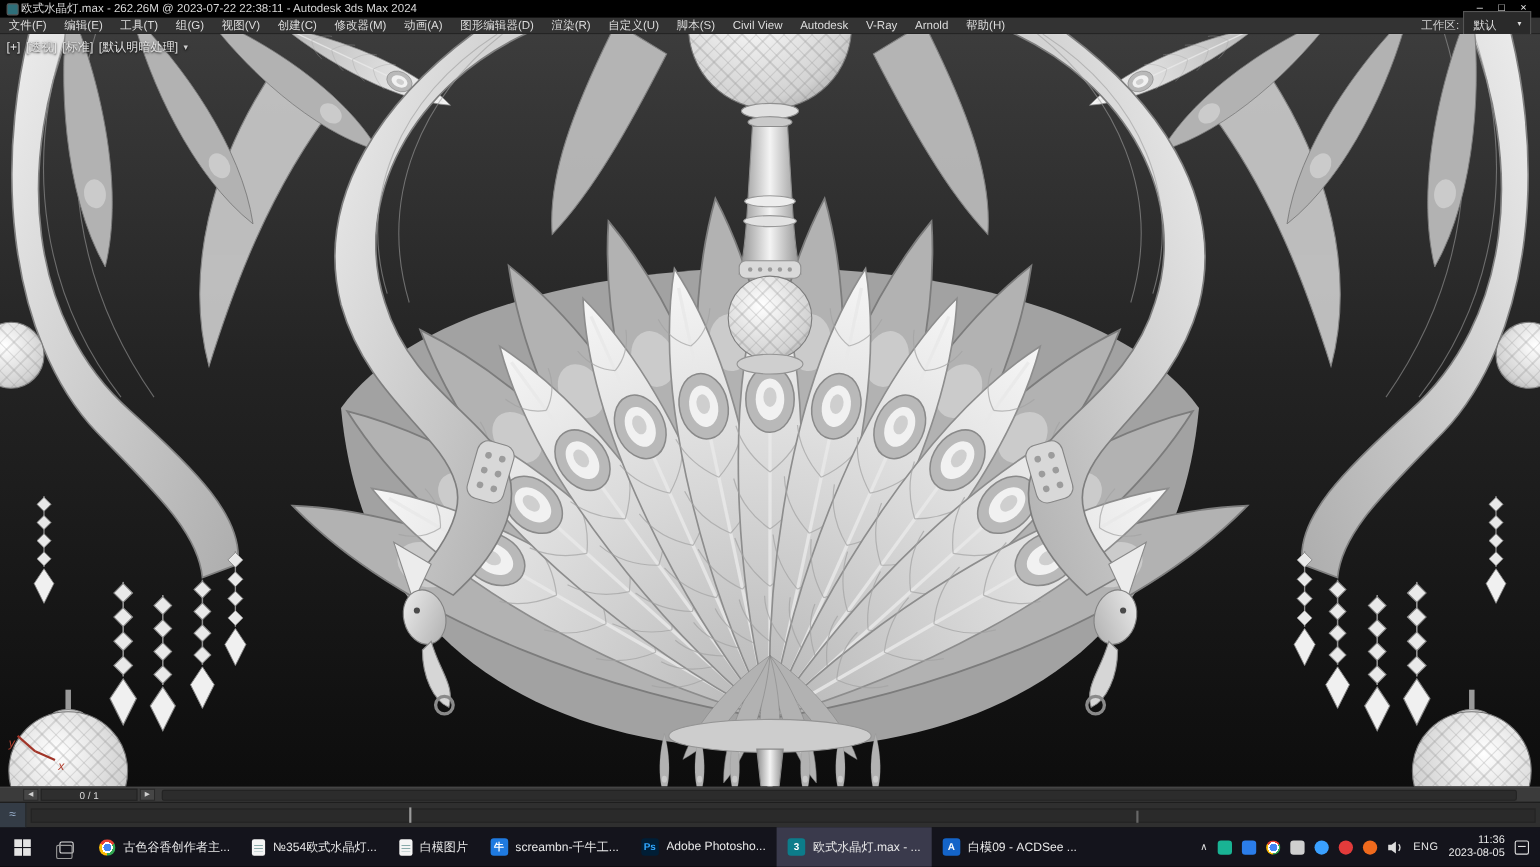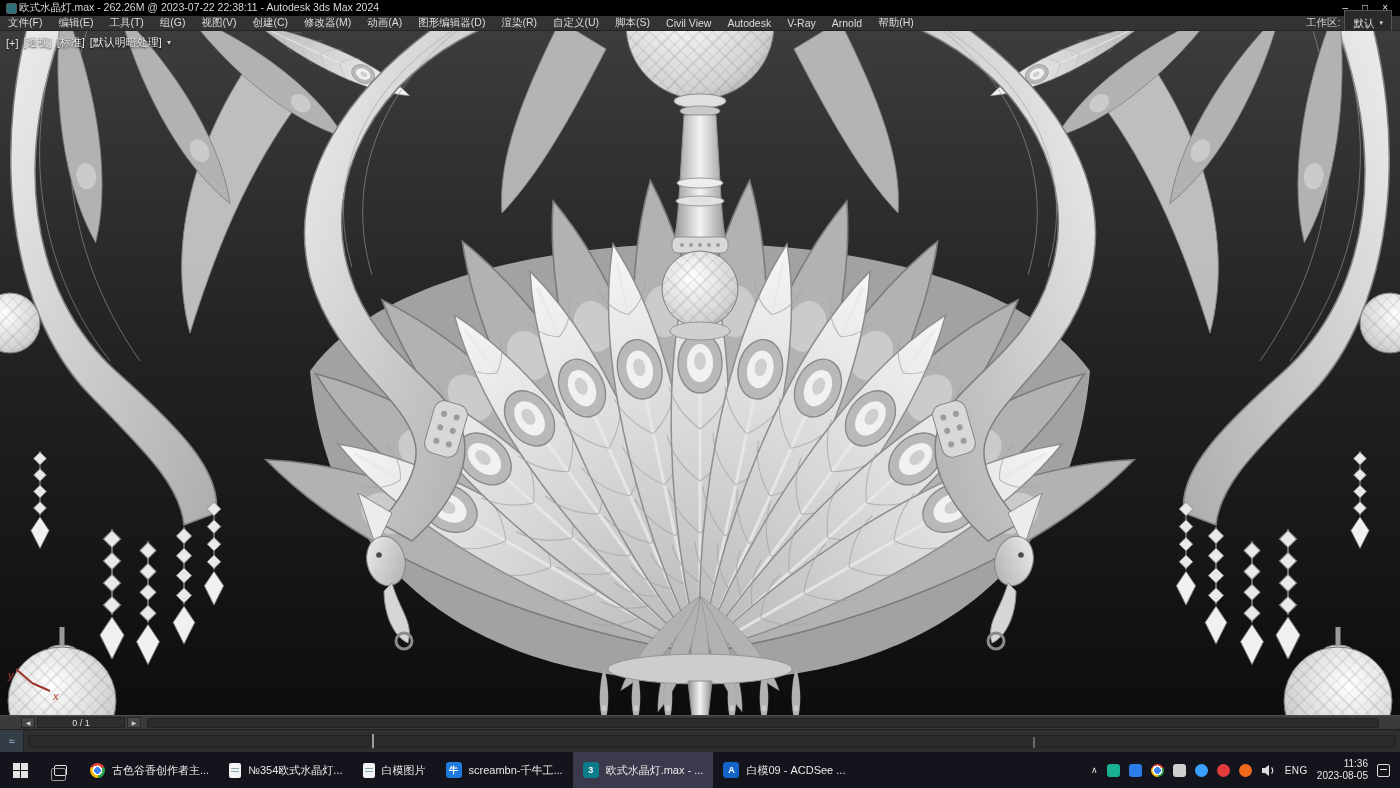--- a/index.html
+++ b/index.html
@@ -13,21 +13,21 @@
   .title-text{white-space:nowrap;overflow:hidden}
   .win-controls{margin-left:auto;display:flex;gap:14px;padding-right:6px}
   .win-controls span{color:#e8e8e8;font-size:10px;line-height:16px;cursor:default}
 
   
   .menubar{height:15px;background:#333;display:flex;align-items:center;color:#dcdcdc;
     font-size:10.5px;border-bottom:1px solid #242424}
   .menu-item{padding:12px 8px;white-space:nowrap;cursor:default}
   .workspace{margin-left:auto;display:flex;align-items:center;gap:4px;padding-right:8px;color:#cfcfcf}
   .ws-box{background:#2a2a2a;border:1px solid #555;padding:12px 8px;height:13px;line-height:12px;
-    display:flex;align-items:center;gap:5px;color:#ddd}
+    display:flex;align-items:center;gap:19px;color:#ddd}
 
   
   .viewport{position:relative;height:684px;background:#1a1a1a;overflow:hidden}
   .scene{position:absolute;inset:0;width:100%;height:100%;display:block}
   .vp-overlay{position:absolute;top:4px;left:6px;display:flex;gap:5px;align-items:center;
     font-size:11px;color:#e4e4e4;text-shadow:0 1px 2px rgba(0,0,0,.9);z-index:3}
   .vp-overlay .caret{font-size:8px;color:#cfcfcf}
 
   
   .timerow{height:14px;background:#3b3b3b;border-top:1px solid #4d4d4d;display:flex;
@@ -351,20 +351,24 @@
       <span class="tb-label">№354欧式水晶灯...</span>
     </div>
     <div class="tb-app">
       <span class="doc-icon"></span>
       <span class="tb-label">白模图片</span>
     </div>
     <div class="tb-app">
       <span class="sq-icon" style="background:#1f7ae0">牛</span>
       <span class="tb-label">screambn-千牛工...</span>
     </div>
+    <div class="tb-app">
+      <span class="sq-icon" style="background:#001e36;color:#31a8ff">Ps</span>
+      <span class="tb-label">Adobe Photosho...</span>
+    </div>
     <div class="tb-app active">
       <span class="sq-icon" style="background:#0c7c8a">3</span>
       <span class="tb-label">欧式水晶灯.max - ...</span>
     </div>
     <div class="tb-app">
       <span class="sq-icon" style="background:#1464c8">A</span>
       <span class="tb-label">白模09 - ACDSee ...</span>
     </div>
   </div>
 

